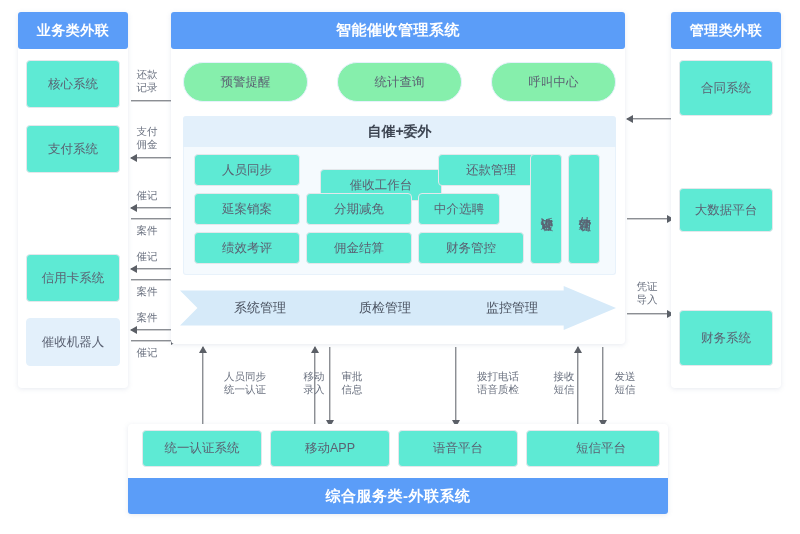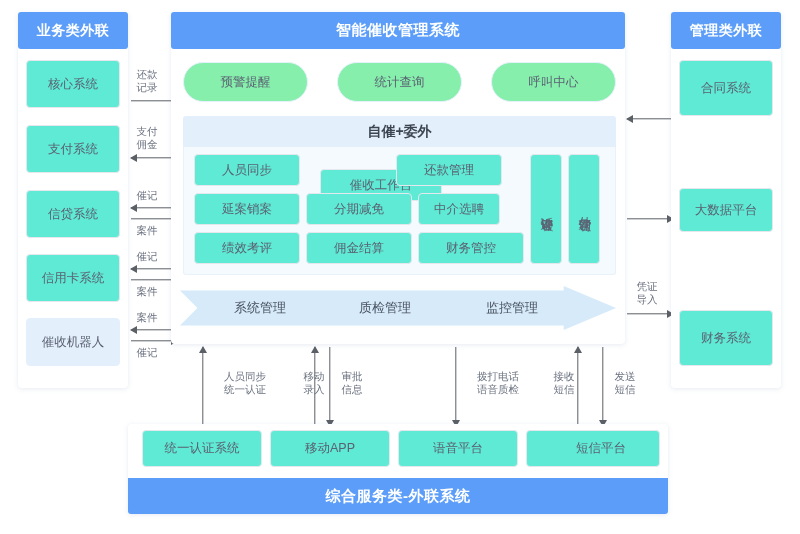--- a/index.html
+++ b/index.html
@@ -118,21 +118,20 @@
 </head>
 <body>
 
 <div id="stage">
 
   <div class="panel" style="left:18px; top:12px; width:110px; height:376px;"></div>
   <div class="panel-hd" style="left:18px; top:12px; width:110px; height:37px;">业务类外联</div>
 
   <div class="box" style="left:26px; top:60px; width:94px; height:48px;">核心系统</div>
   <div class="box" style="left:26px; top:125px; width:94px; height:48px;">支付系统</div>
-  <div class="box" style="left:26px; top:190px; width:94px; height:48px;">信贷系统</div>
   <div class="box" style="left:26px; top:254px; width:94px; height:48px;">信用卡系统</div>
   <div class="box soft" style="left:26px; top:318px; width:94px; height:48px;">催收机器人</div>
 
   <div class="flow-label" style="left:128px; top:68px; width:38px;">还款
 记录</div>
   <div class="arrow-h right" style="left:131px; top:96px; width:46px; height:9px;">
     <div class="shaft"></div>
       <div class="head"></div>
     </div>
 
@@ -181,21 +180,21 @@
 
   <div class="box tint" style="left:183px; top:62px; width:125px; height:40px;">预警提醒</div>
   <div class="box tint" style="left:337px; top:62px; width:125px; height:40px;">统计查询</div>
   <div class="box tint" style="left:491px; top:62px; width:125px; height:40px;">呼叫中心</div>
 
   <div class="subtitle-bar" style="left:183px; top:116px; width:433px; height:31px;">自催+委外</div>
   <div class="grid-wrap" style="left:183px; top:147px; width:433px; height:128px;"></div>
 
   <div class="box" style="left:194px; top:154px; width:106px; height:32px;">人员同步</div>
   <div class="box" style="left:320px; top:154px; width:122px; height:32px;margin-top:15px;">催收工作台</div>
-  <div class="box" style="left:396px; top:154px; width:106px; height:32px;">还款管理</div>
+  <div class="box" style="left:438px; top:154px; width:106px; height:32px;">还款管理</div>
 
   <div class="box" style="left:194px; top:193px; width:106px; height:32px;">延案销案</div>
   <div class="box" style="left:306px; top:193px; width:106px; height:32px;">分期减免</div>
   <div class="box" style="left:418px; top:193px; width:82px; height:32px;">中介选聘</div>
 
   <div class="box" style="left:194px; top:232px; width:106px; height:32px;">绩效考评</div>
   <div class="box" style="left:306px; top:232px; width:106px; height:32px;">佣金结算</div>
   <div class="box" style="left:418px; top:232px; width:106px; height:32px;">财务管控</div>
 
   <div class="box vert" style="left:530px; top:154px; width:32px; height:110px;">诉讼管理</div>

